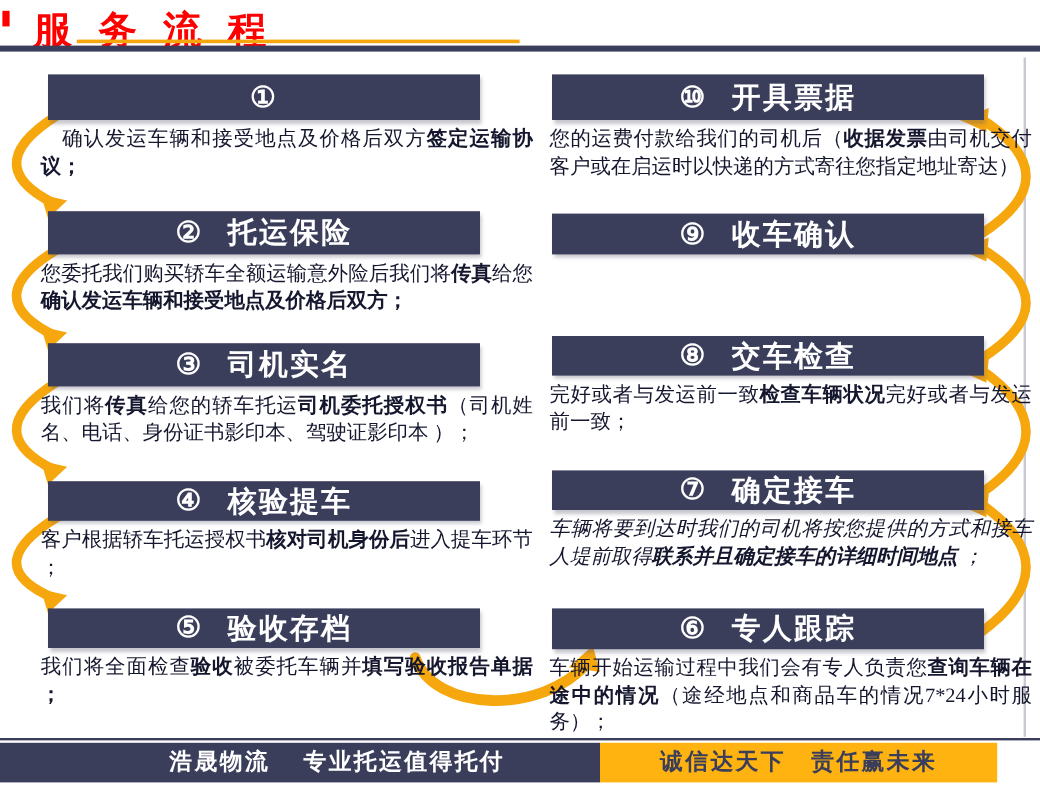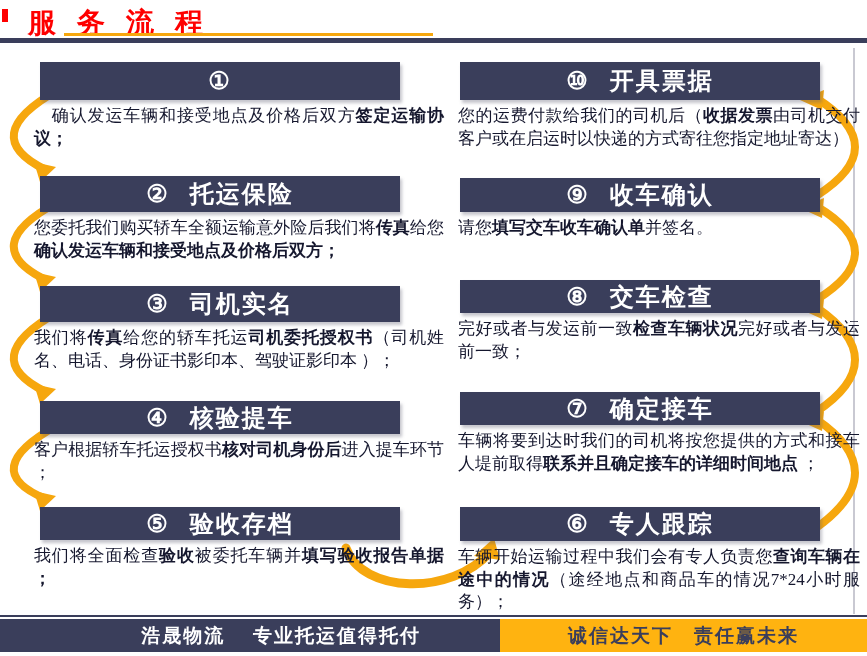--- a/index.html
+++ b/index.html
@@ -10,21 +10,21 @@
     --body-ink:#15172e;
   }
   html,body{margin:0;padding:0;background:#ffffff;}
   #page{
     position:relative;width:867px;height:656px;background:#ffffff;overflow:hidden;
     font-family:"Liberation Serif","DejaVu Serif",serif;
   }
   
   .corner-mark{position:absolute;left:2px;top:9px;width:6px;height:13px;background:var(--red);}
   .page-title{
-    position:absolute;left:28px;top:4px;font-size:28px;font-weight:bold;color:var(--red);
+    position:absolute;left:28px;top:4px;font-size:32px;font-weight:bold;color:var(--red);
     letter-spacing:7px;white-space:nowrap;
   }
   .title-underline{position:absolute;left:64px;top:33px;width:369px;height:3px;background:var(--gold);}
   .top-rule{position:absolute;left:0;top:38px;width:867px;height:5px;background:var(--navy);}
   .right-rule{position:absolute;left:853px;top:48px;width:2px;height:566px;background:#c9c9d2;}
   
   #flow-svg{position:absolute;left:0;top:0;z-index:1;}
   .arc{fill:none;stroke:var(--gold);stroke-width:8;stroke-linecap:round;}
   .arc.thick{stroke-width:9;}
   .arrowhead{fill:var(--gold);stroke:none;}
@@ -42,21 +42,21 @@
   }
   .step-body .b{font-weight:bold;}
   
   .footer-rule{position:absolute;left:0;top:615px;width:867px;height:2px;background:var(--navy);z-index:3;}
   .footer-bar{position:absolute;left:0;top:619px;width:867px;height:33px;z-index:3;display:flex;}
   .footer-left{
     width:500px;height:33px;background:var(--navy);color:#ffffff;font-size:19px;font-weight:bold;
     line-height:33px;text-align:center;padding-left:62px;box-sizing:border-box;letter-spacing:2px;white-space:nowrap;
   }
   .footer-right{
-    width:367px;height:33px;background:var(--footer-gold);color:var(--navy);font-size:19px;font-weight:bold;
+    width:331px;height:33px;background:var(--footer-gold);color:var(--navy);font-size:19px;font-weight:bold;
     line-height:33px;text-align:center;letter-spacing:2px;white-space:nowrap;
   }
 </style>
 </head>
 <body>
 
 <div id="page">
 
   <div class="corner-mark"></div>
   <div class="page-title">服 务 流 程</div>
@@ -128,35 +128,34 @@
       <span class="step-num">⑩</span>
       <span class="step-title">开具票据</span>
     </div>
     <div class="step-body" style="margin-left: -2px; width: 402px;"><span>您的运费付款给我们的司机后（</span><span class="b">收据发票</span><span>由司机交付客户或在启运时以快递的方式寄往您指定地址寄达）</span></div>
   </div>
       <div class="step" style="left: 460px; top: 178px; width: 360px;">
     <div class="step-header" style="height: 34px;">
       <span class="step-num">⑨</span>
       <span class="step-title">收车确认</span>
     </div>
-    <div class="step-body" style="margin-left: -2px; width: 402px;"><span>请您</span><span class="b">填写交车收车确认单</span><span>并签名。</span></div>
   </div>
       <div class="step" style="left: 460px; top: 280px; width: 360px;">
     <div class="step-header" style="height: 33px;">
       <span class="step-num">⑧</span>
       <span class="step-title">交车检查</span>
     </div>
     <div class="step-body" style="margin-left: -2px; width: 402px;"><span>完好或者与发运前一致</span><span class="b">检查车辆状况</span><span>完好或者与发运前一致；</span></div>
   </div>
       <div class="step" style="left: 460px; top: 392px; width: 360px;">
     <div class="step-header" style="height: 33px;">
       <span class="step-num">⑦</span>
       <span class="step-title">确定接车</span>
     </div>
-    <div class="step-body" style="margin-left: -2px; width: 402px;"><span>车辆将要到达时我们的司机将按您提供的方式和接车人堤前取得</span><span class="b">联系并且确定接车的详细时间地点</span><span> ；</span></div>
+    <div class="step-body" style="margin-left: -2px; width: 402px; font-style: italic;"><span>车辆将要到达时我们的司机将按您提供的方式和接车人堤前取得</span><span class="b">联系并且确定接车的详细时间地点</span><span> ；</span></div>
   </div>
       <div class="step" style="left: 460px; top: 507px; width: 360px;">
     <div class="step-header" style="height: 34px;">
       <span class="step-num">⑥</span>
       <span class="step-title">专人跟踪</span>
     </div>
     <div class="step-body" style="margin-left: -2px; width: 402px;"><span>车辆开始运输过程中我们会有专人负责您</span><span class="b">查询车辆在途中的情况</span><span>（途经地点和商品车的情况7*24小时服务）；</span></div>
   </div>
     </div>
 

